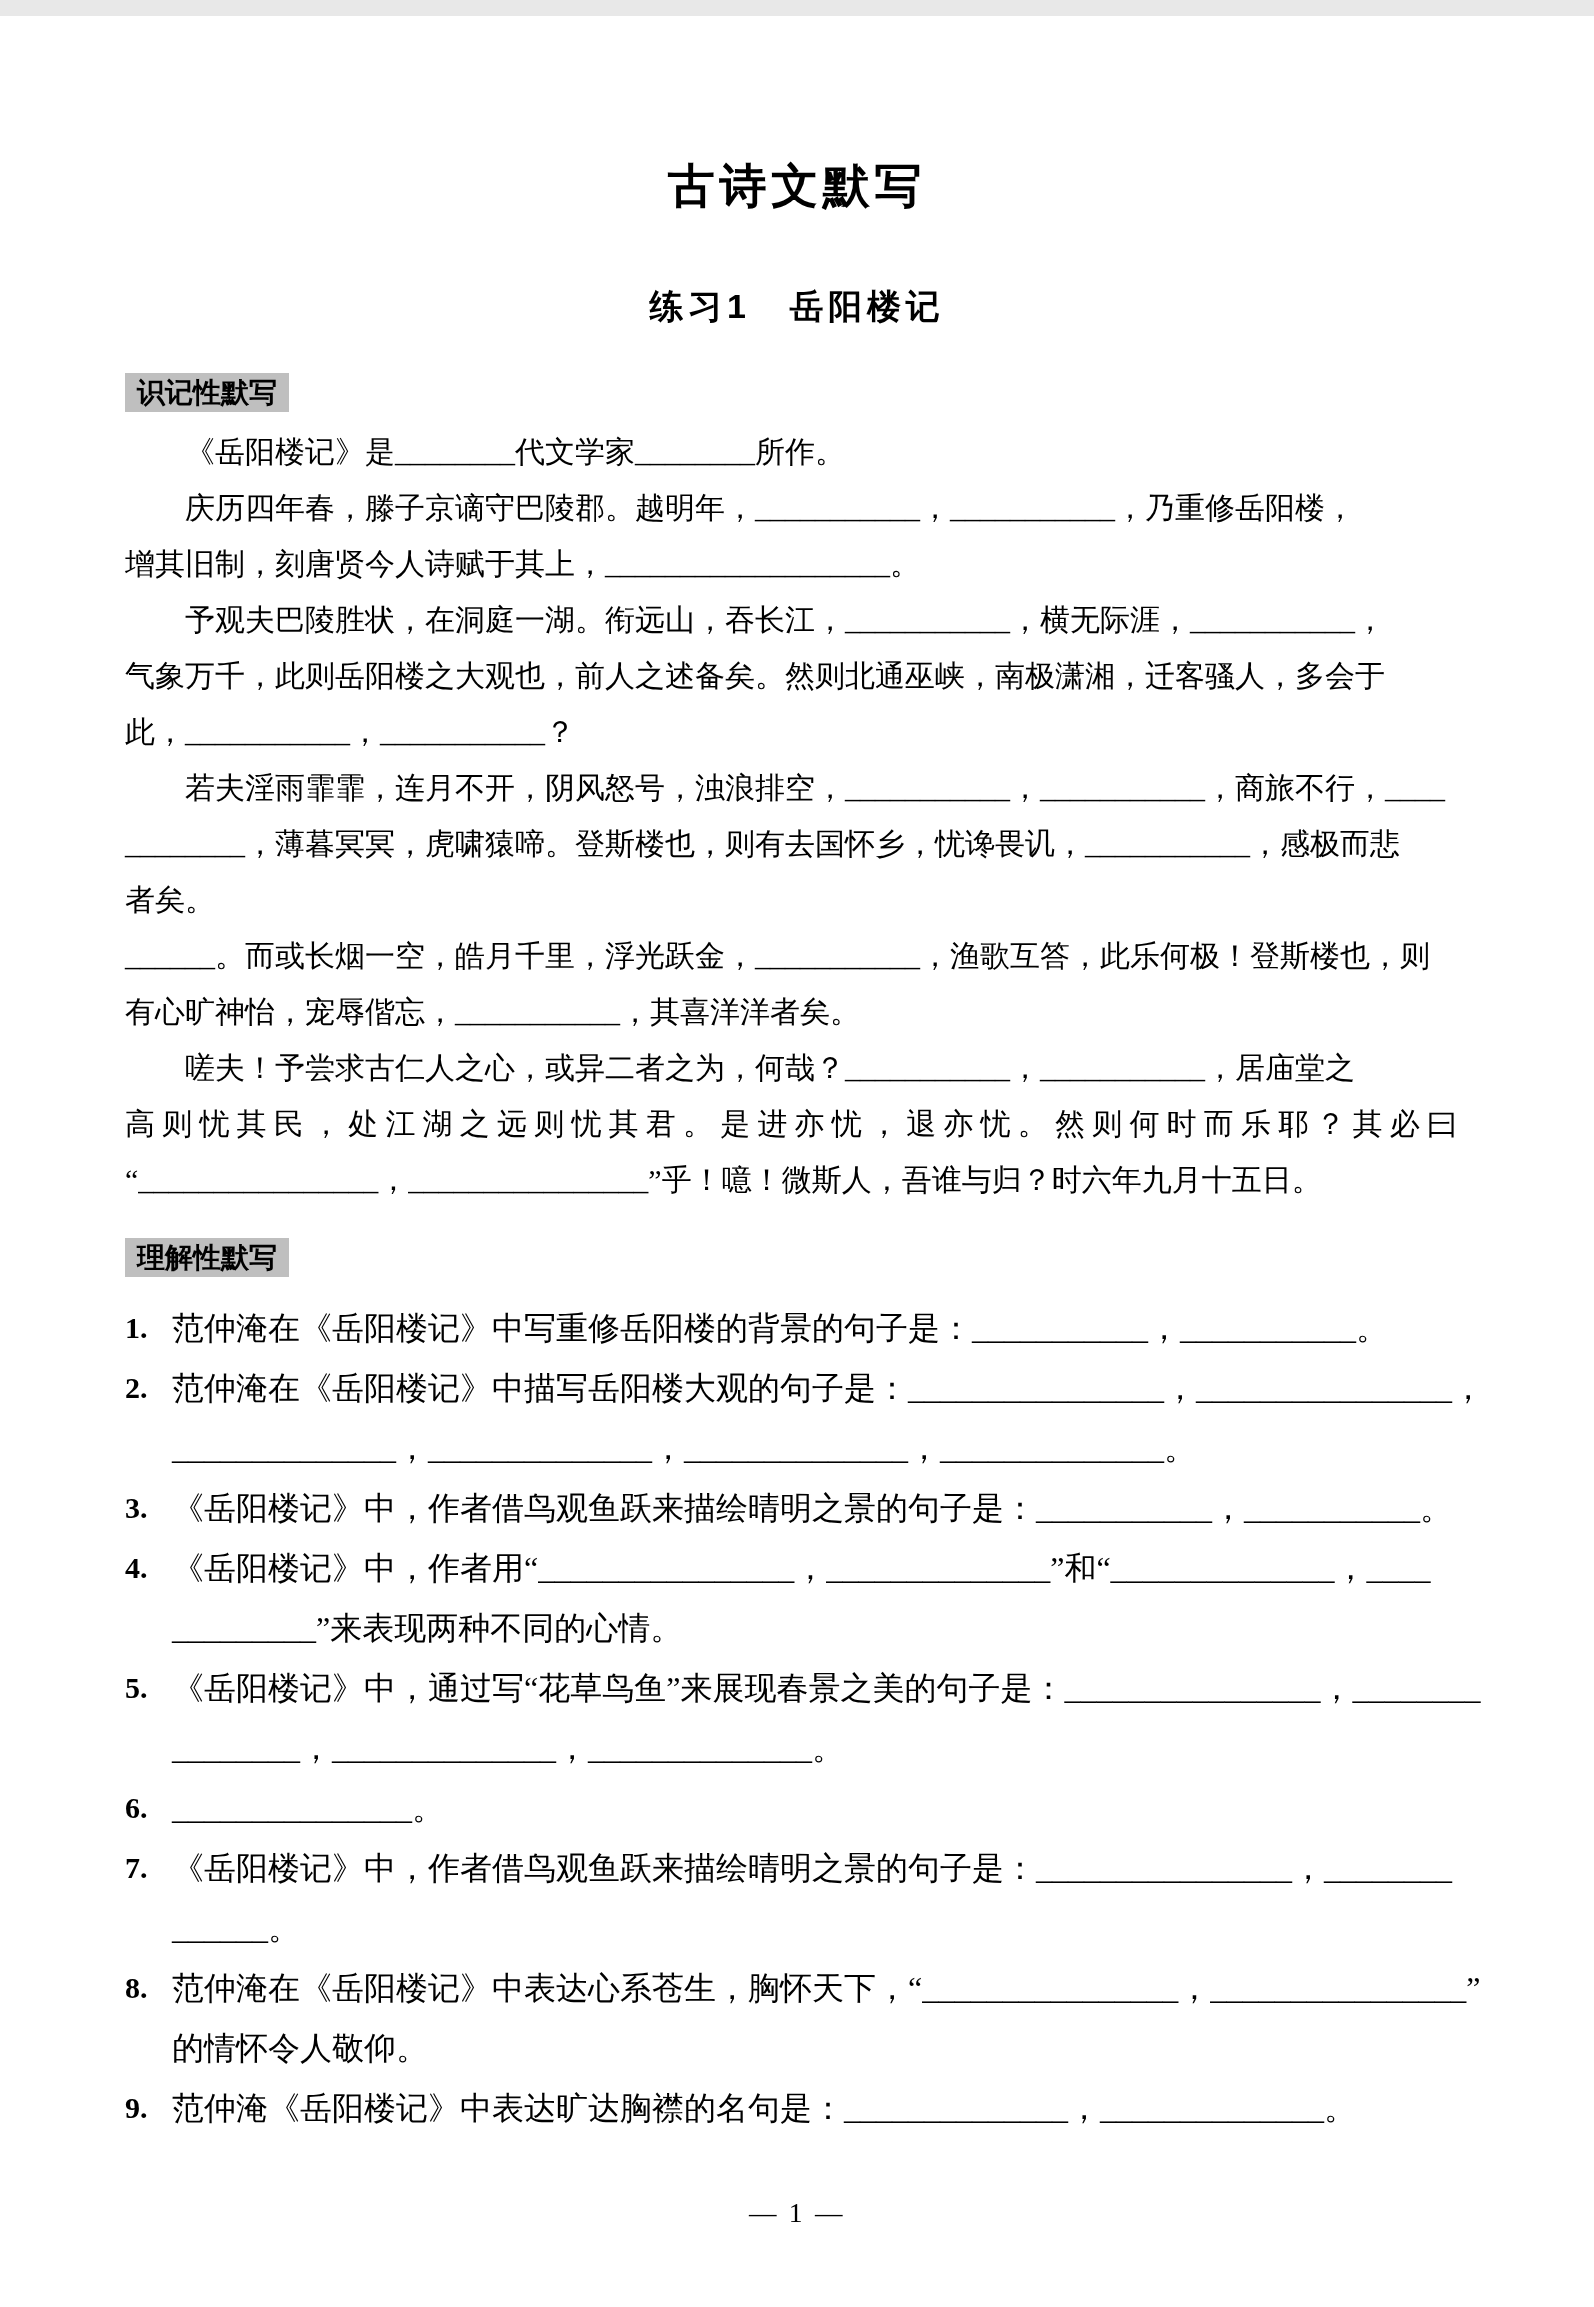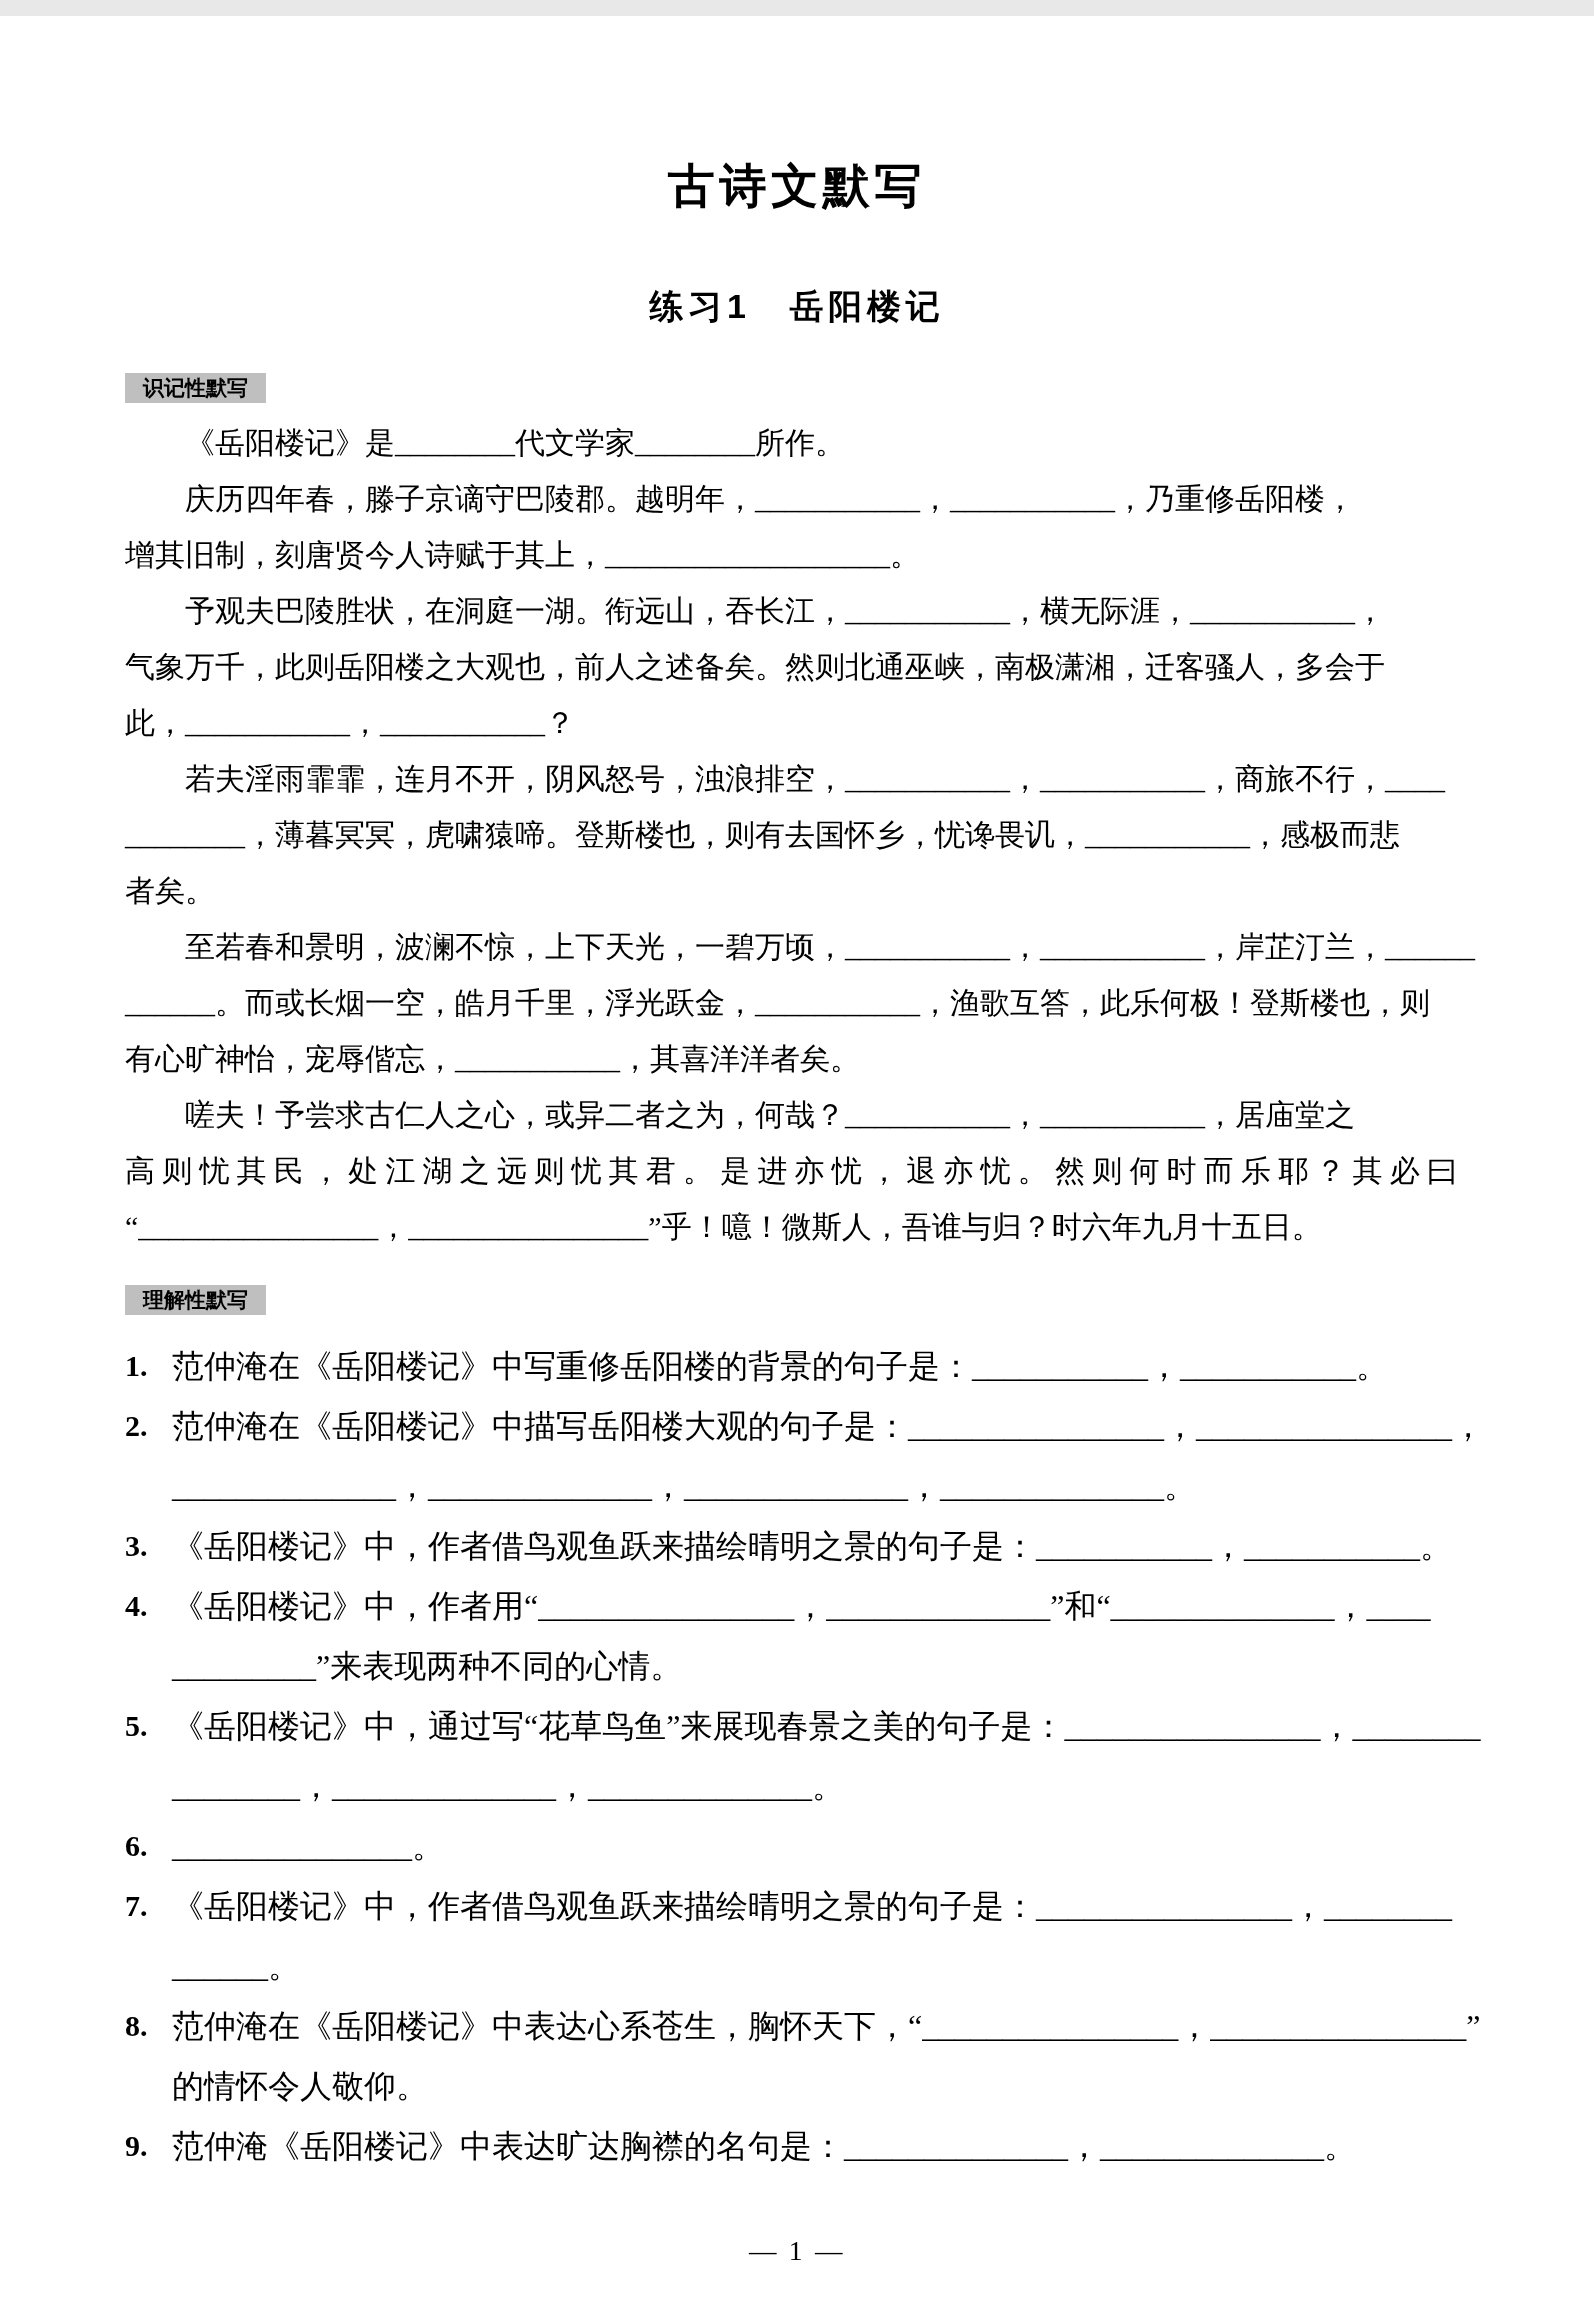--- a/index.html
+++ b/index.html
@@ -14,22 +14,22 @@
     letter-spacing:0.10em;
   }
   .subtitle{
     margin:66px 0 0 0;text-align:center;font-size:34px;font-weight:700;
     font-family:"Liberation Sans","DejaVu Sans",sans-serif;
     letter-spacing:0.14em;
   }
   .section-header{
     display:inline-block;background:#bfbfbf;color:#000;
     font-family:"Liberation Sans","DejaVu Sans",sans-serif;
-    font-weight:700;font-size:21px;line-height:1.25;
-    padding:2px 18px;margin:43px 0 11.8px 0;
+    font-weight:700;font-size:28px;line-height:1.25;
+    padding:2px 12px;margin:43px 0 11.8px 0;
   }
   .sh2{margin-top:30px;}
   .prose{margin:0;}
   .prose .line{
     margin:0;font-size:30px;line-height:56px;white-space:nowrap;
   }
   .ind{text-indent:60px;}
   .sp{letter-spacing:0.24em;}
   .items{margin-top:9.2px;}
   .item{display:flex;align-items:flex-start;}
@@ -60,21 +60,20 @@
   <div class="prose">
     <p class="line ind">《岳阳楼记》是________代文学家________所作。</p>
     <p class="line ind">庆历四年春，滕子京谪守巴陵郡。越明年，___________，___________，乃重修岳阳楼，</p>
     <p class="line">增其旧制，刻唐贤今人诗赋于其上，___________________。</p>
     <p class="line ind">予观夫巴陵胜状，在洞庭一湖。衔远山，吞长江，___________，横无际涯，___________，</p>
     <p class="line">气象万千，此则岳阳楼之大观也，前人之述备矣。然则北通巫峡，南极潇湘，迁客骚人，多会于</p>
     <p class="line">此，___________，___________？</p>
     <p class="line ind">若夫淫雨霏霏，连月不开，阴风怒号，浊浪排空，___________，___________，商旅不行，____</p>
     <p class="line">________，薄暮冥冥，虎啸猿啼。登斯楼也，则有去国怀乡，忧谗畏讥，___________，感极而悲</p>
     <p class="line">者矣。</p>
-    <p class="line ind">至若春和景明，波澜不惊，上下天光，一碧万顷，___________，___________，岸芷汀兰，______</p>
     <p class="line">______。而或长烟一空，皓月千里，浮光跃金，___________，渔歌互答，此乐何极！登斯楼也，则</p>
     <p class="line">有心旷神怡，宠辱偕忘，___________，其喜洋洋者矣。</p>
     <p class="line ind">嗟夫！予尝求古仁人之心，或异二者之为，何哉？___________，___________，居庙堂之</p>
     <p class="line sp">高则忧其民，处江湖之远则忧其君。是进亦忧，退亦忧。然则何时而乐耶？其必曰</p>
     <p class="line">“________________，________________”乎！噫！微斯人，吾谁与归？时六年九月十五日。</p>
   </div>
 
   <div>
     <div class="section-header sh2">理解性默写</div>
   </div>

